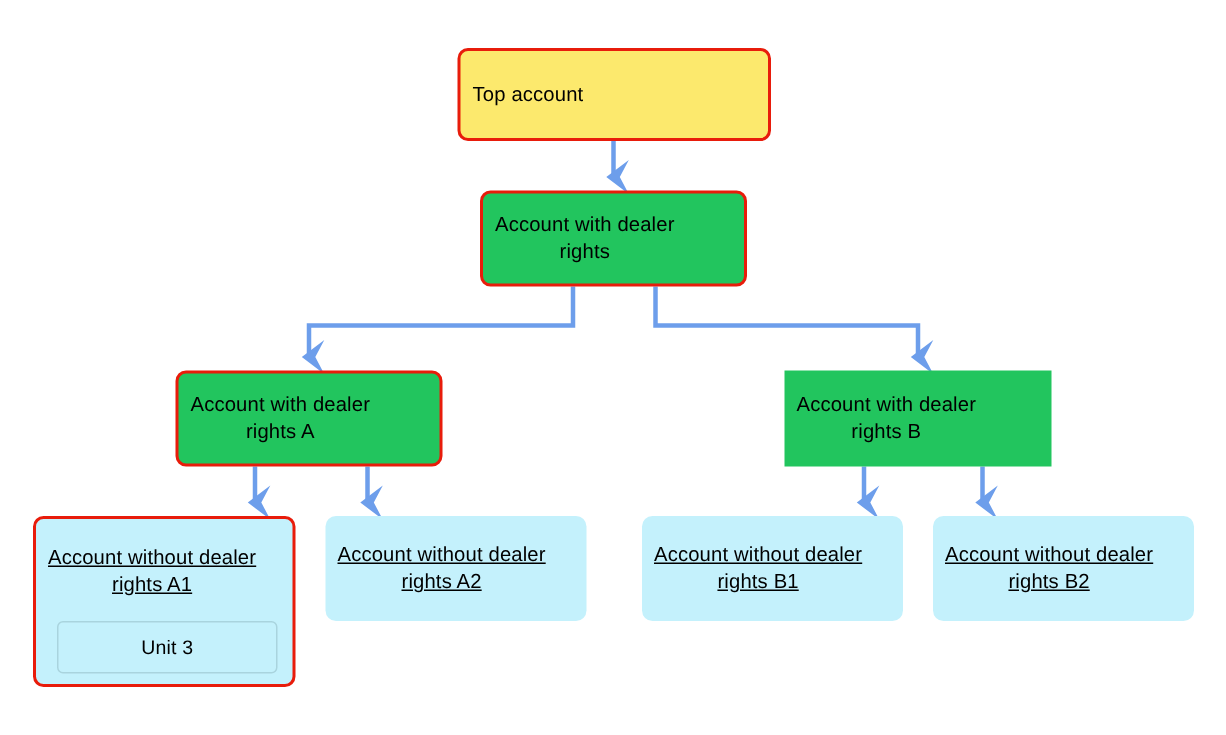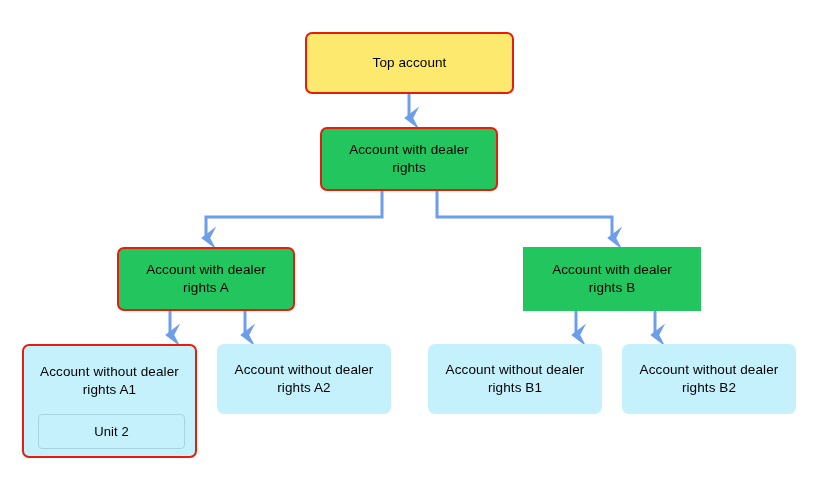--- a/index.html
+++ b/index.html
@@ -16,21 +16,21 @@
     width: 817px;
     height: 490px;
     background: #ffffff;
     overflow: hidden;
   }
   .node {
     position: absolute;
     box-sizing: border-box;
     display: flex;
     flex-direction: column;
-    align-items: center;
+    align-items: flex-start;
     justify-content: center;
     text-align: center;
     color: #000000;
     font-size: 13.5px;
     line-height: 1.35;
     letter-spacing: 0.1px;
   }
   .node .label {
     padding: 0 8px;
     white-space: pre-line;
@@ -73,20 +73,21 @@
     width: 178px;
     height: 64px;
     border: none;
     border-radius: 0;
   }
 
   
   .n-blue {
     background: #c4f1fc;
     border-radius: 7px;
+    text-decoration: underline;
   }
   .n-a1 {
     left: 22px;
     top: 344px;
     width: 175px;
     height: 114px;
     border: 2px solid #e81c0b;
     justify-content: flex-start;
     padding-top: 17px;
   }
@@ -194,21 +195,21 @@
 
   <div class="node n-green n-dealer-b">
     <span class="label">Account with dealer
 rights B</span>
   </div>
 
   <div class="node n-blue n-a1">
     <span class="label">Account without dealer
 rights A1</span>
     <div class="unit-box">
-      <span>Unit 2</span>
+      <span>Unit 3</span>
     </div>
   </div>
 
   <div class="node n-blue n-a2">
     <span class="label">Account without dealer
 rights A2</span>
   </div>
 
   <div class="node n-blue n-b1">
     <span class="label">Account without dealer

